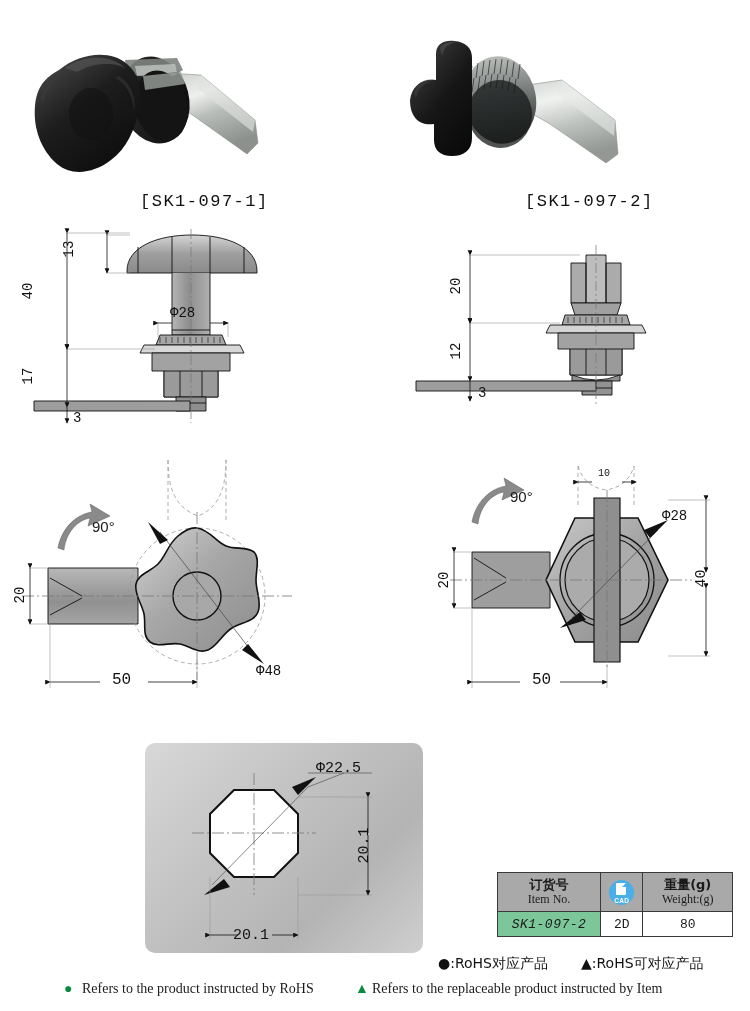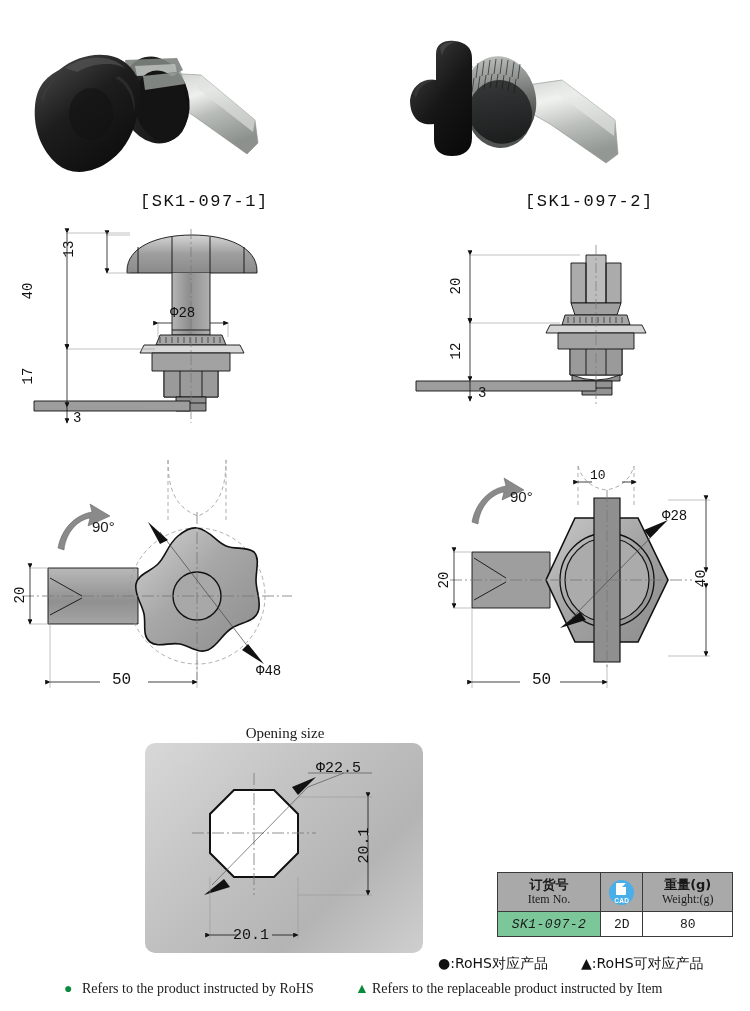--- a/index.html
+++ b/index.html
@@ -406,32 +406,29 @@
         </g>
 
       <line x1="72" y1="222" x2="120" y2="222" marker-start="url(#ar)"></line>
       <line x1="160" y1="222" x2="207" y2="222" marker-end="url(#ar)"></line>
       <g stroke="#999" stroke-width="0.6">
           <line x1="72" y1="148" x2="72" y2="228"></line>
           <line x1="207" y1="204" x2="207" y2="228"></line>
         </g>
     </g>
   </svg>
-  <div class="dim" style="left:190px;top:8px;font-size:13px;">10</div>
+  <div class="dim" style="left:198px;top:8px;font-size:10px;">10</div>
   <div class="dim" style="left:262px;top:48px;">Φ28</div>
   <div class="dim vert" style="left:292px;top:110px;font-size:15px;">40</div>
   <div class="dim vert" style="left:36px;top:112px;">20</div>
   <div class="dim" style="left:132px;top:211px;font-size:16px;">50</div>
   <div class="deg" style="left:110px;top:28px;">90°</div>
 </div>
 
 <div class="abs" style="left:140px;top:705px;width:290px;height:255px;">
-  <div class="open-title" style="top:19px;">
-    <span class="open-en">Opening size</span>
-  </div>
   <div class="panel" style="left:5px;top:38px;width:278px;height:210px;"></div>
   <svg width="290" height="255" viewBox="0 0 290 255" style="position:absolute;left:0;top:0;">
 
     <path d="M94 85 L134 85 L158 109 L158 148 L134 172 L94 172 L70 148 L70 109 Z" fill="#ffffff" stroke="#111" stroke-width="2"></path>
     <g stroke="#777" stroke-width="0.8" stroke-dasharray="12,3,2,3">
       <line x1="52" y1="128" x2="176" y2="128"></line>
         <line x1="114" y1="68" x2="114" y2="190"></line>
     </g>
 
     <g stroke="#555" stroke-width="0.7" fill="none">

